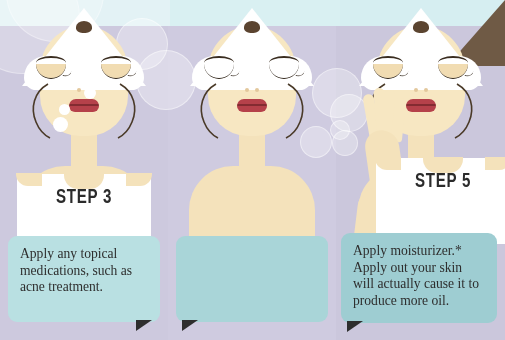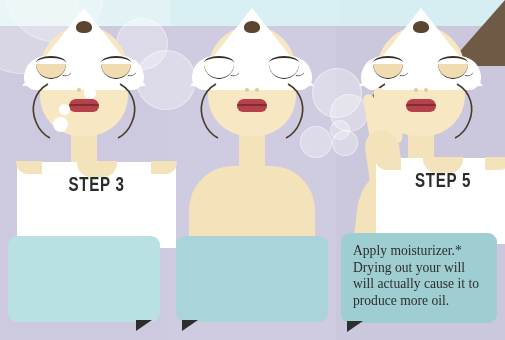--- a/index.html
+++ b/index.html
@@ -186,21 +186,21 @@
     <div class="strand" style="left:114px;top:82px;">
       <svg width="26" height="58" viewBox="0 0 26 58">
           <path d="M6 2 C20 10 24 26 18 40 C14 50 8 54 4 56" fill="none" stroke="#4a3a28" stroke-width="1.6"></path>
         </svg>
     </div>
 
     <div class="dot" style="left:84px;top:87px;width:12px;height:12px;"></div>
     <div class="dot" style="left:59px;top:104px;width:11px;height:11px;"></div>
     <div class="dot" style="left:53px;top:117px;width:15px;height:15px;"></div>
 
-    <div class="towel" style="left:17px;bottom:92px;padding-left:25px;">
+    <div class="towel" style="left:17px;bottom:80px;">
       <div class="earL"></div>
         <div class="notch"></div>
         <div class="earR"></div>
       <div class="steplabel">STEP 3</div>
     </div>
   </div>
 
   <div class="fig" style="left:168px;">
     <div class="shoulders"></div>
     <div class="neck"></div>
@@ -284,25 +284,26 @@
 
     <div class="towel" style="left:24px;bottom:96px;margin-left:16px;">
       <div class="earL"></div>
         <div class="notch"></div>
         <div class="earR"></div>
       <div class="steplabel">STEP 5</div>
     </div>
   </div>
 
   <div class="tbox tb1">
+    <span>Apply any topical medications, such as acne treatment.</span>
     <span class="tail tail1"></span>
   </div>
 
   <div class="tbox tb2">
     <span class="tail tail2"></span>
   </div>
 
   <div class="tbox tb3">
-    <span>Apply moisturizer.* Drying out your will will actually cause it to produce more oil.</span>
+    <span>Apply moisturizer.* Apply out your skin will actually cause it to produce more oil.</span>
     <span class="tail tail3"></span>
   </div>
 
 </div>
 
 </body></html>

